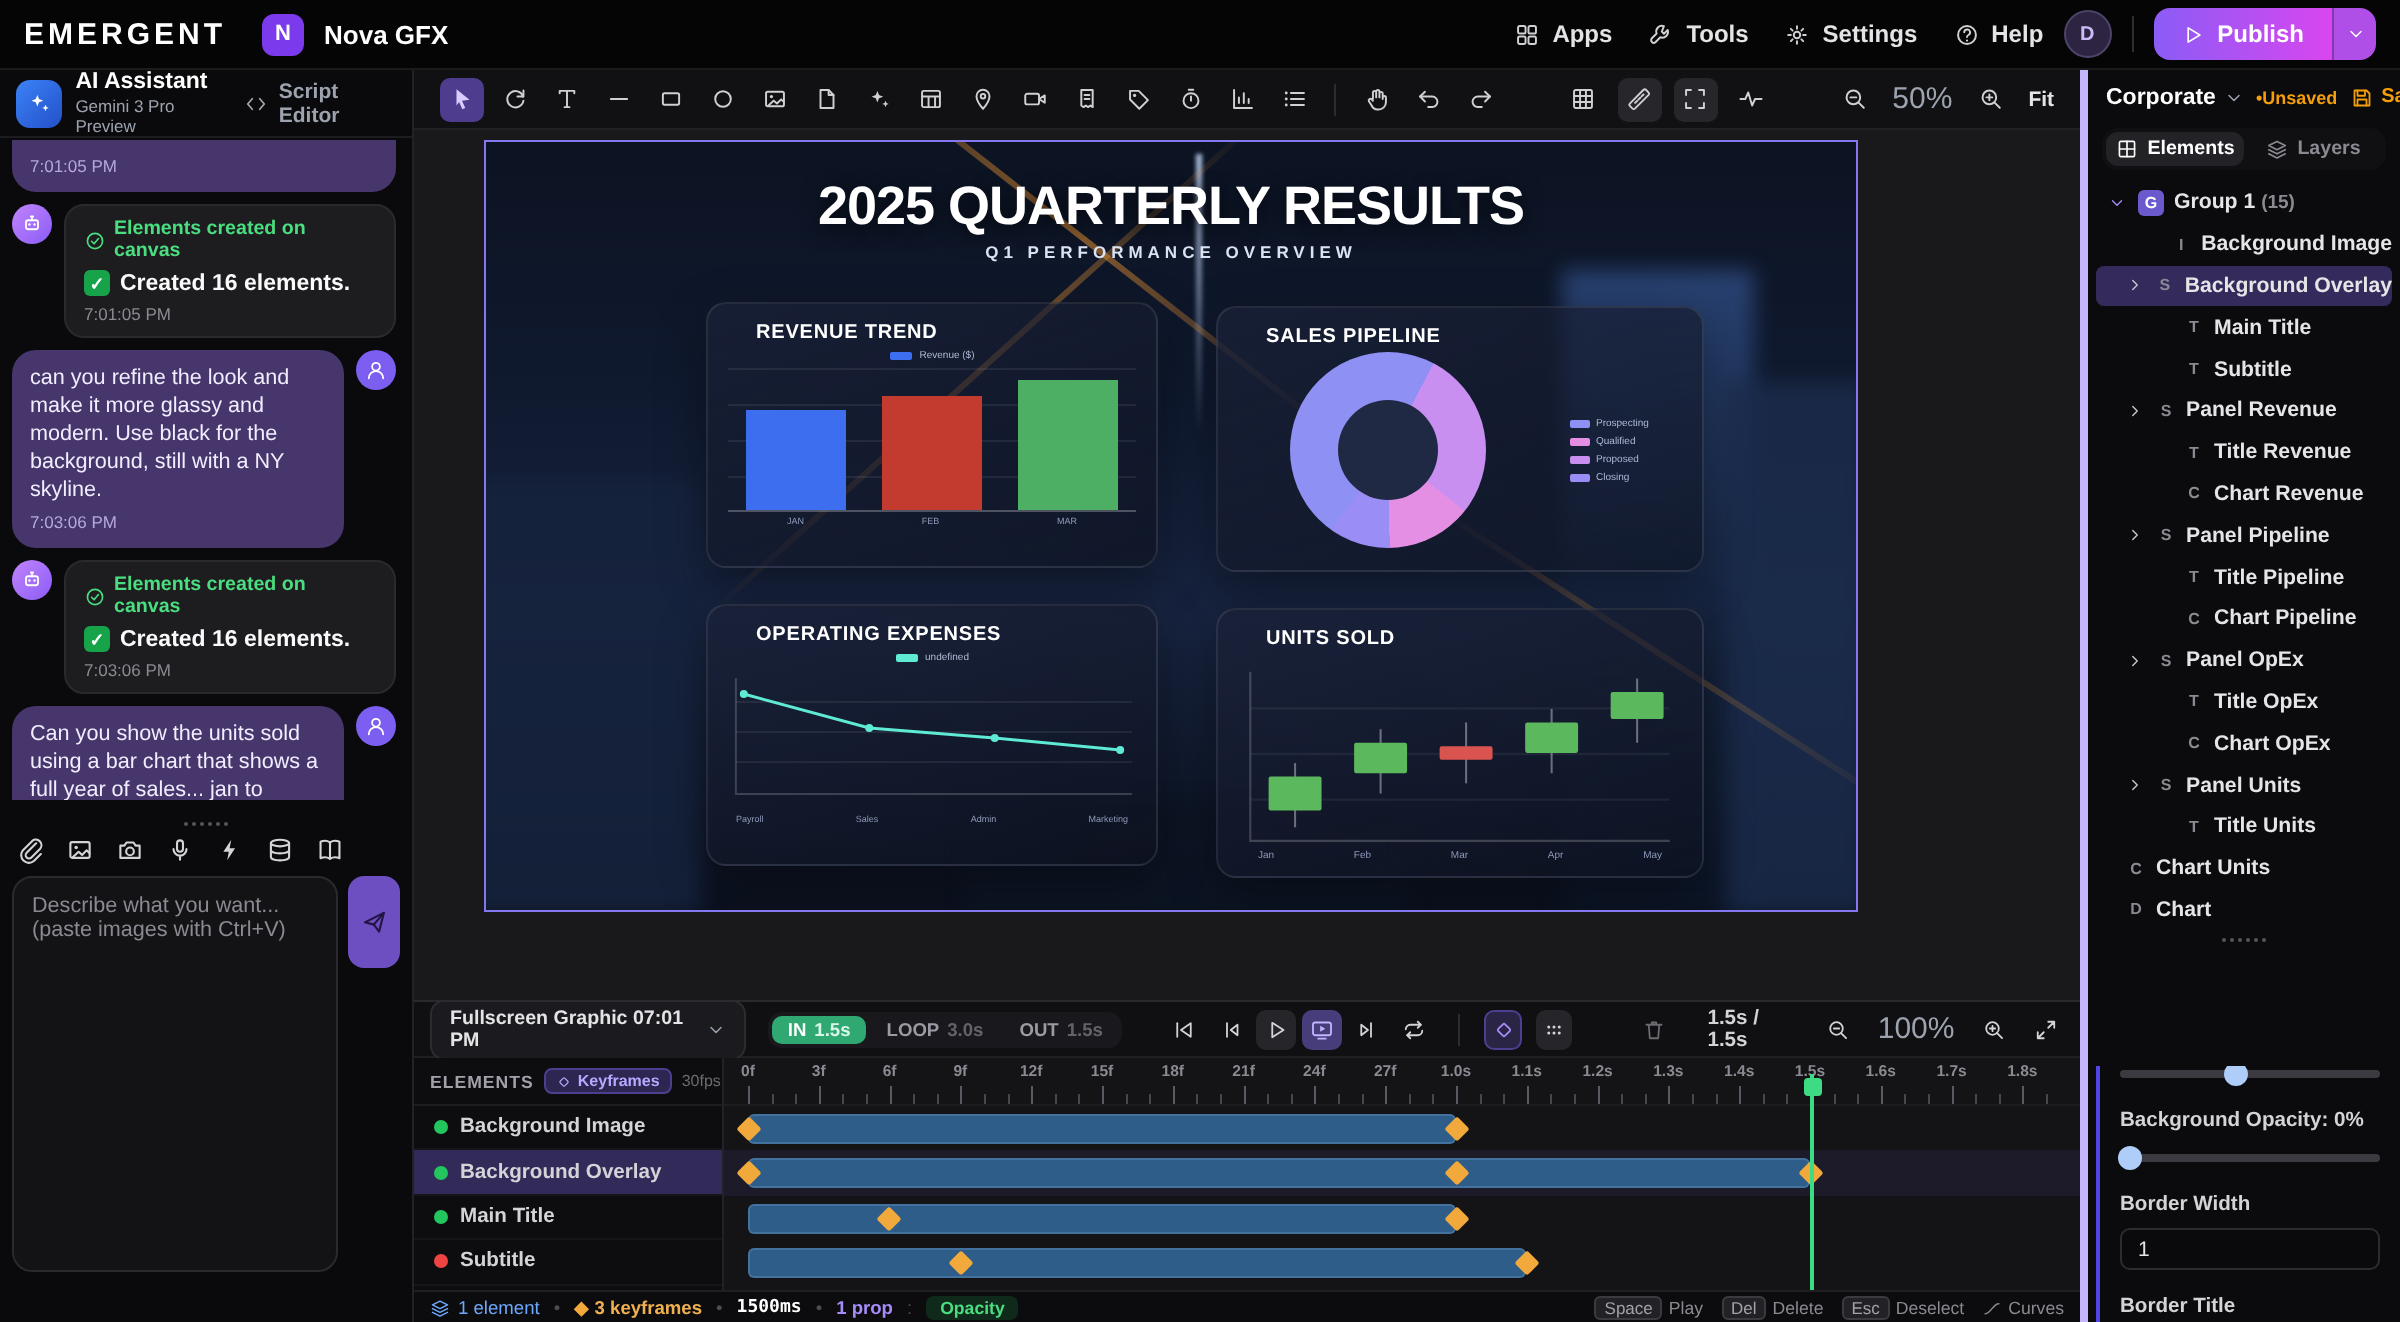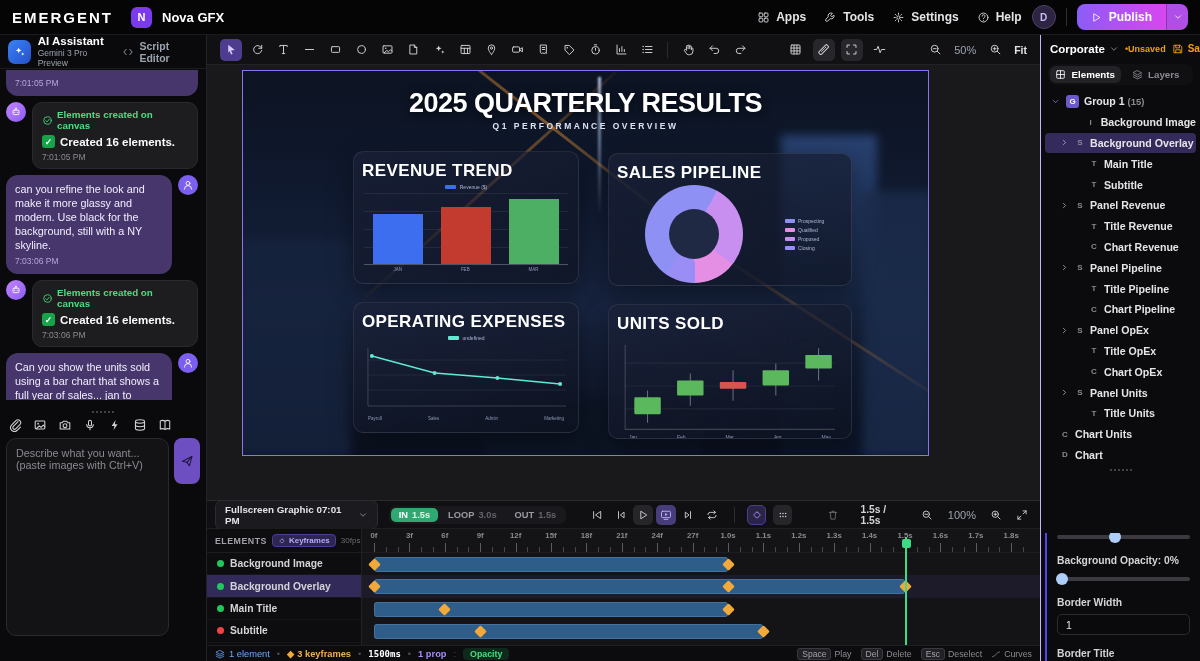--- a/index.html
+++ b/index.html
@@ -58,21 +58,21 @@
 #send .ic{width:14px;height:14px;stroke-width:1.5}
 
 #center{position:absolute;top:35px;left:207px;width:833px;bottom:0;background:#131315}
 #toolbar{height:30px;display:flex;align-items:center;padding:0 13px;gap:4px;background:#111113;border-bottom:1px solid #222226}
 .tbtn{width:22px;height:22px;border-radius:5px;display:flex;align-items:center;justify-content:center;color:#cfcfd4;cursor:pointer}
 .tbtn .ic{width:13px;height:13px}
 .tbtn.active{background:#4e3d8f;color:#d9ccff}
 .tbtn.boxed{background:#27272b}
 .tb-sep{width:1px;height:16px;background:#2c2c30;margin:0 5px}
 .tb-space{flex:1}
-.zoom-txt{font-size:11px;color:#9ca3af;margin:0 4px}
+.zoom-txt{font-size:15px;color:#9ca3af;margin:0 4px}
 .fit{font-size:10.5px;font-weight:700;color:#e4e4e7;margin-left:4px;cursor:pointer}
 
 #canvas{position:absolute;top:30px;left:0;right:0;height:435px;background:#19191c;overflow:hidden}
 #viewport{position:absolute;left:35px;top:5px;width:687px;height:386px;border:1px solid #8477f0;background:linear-gradient(180deg,#0c1322 0%,#101a30 35%,#182440 62%,#0a101d 100%);overflow:hidden}
 .bldg{position:absolute;filter:blur(5px)}
 #b1{left:538px;top:64px;width:96px;height:322px;background:linear-gradient(180deg,#2a4475 0%,#16243e 55%,#0c1526 100%);opacity:.95}
 #b2{left:-12px;top:170px;width:120px;height:216px;background:#16233d;opacity:.85}
 #b3{left:240px;top:330px;width:220px;height:56px;background:#0d1524;opacity:.9}
 #b4{left:620px;top:120px;width:70px;height:266px;background:#1b2c4c;opacity:.8}
 .beam{position:absolute;left:355px;top:6px;width:3px;height:140px;background:linear-gradient(180deg,rgba(200,220,255,.85),rgba(120,150,255,0));filter:blur(1px)}
@@ -80,21 +80,21 @@
 #s1{left:110px;top:40px;width:360px;transform:rotate(38deg)}
 #s2{left:70px;top:110px;width:360px;transform:rotate(-42deg)}
 #s3{left:430px;top:250px;width:300px;transform:rotate(33deg);opacity:.55}
 .vp-title{position:absolute;top:17px;left:0;right:0;text-align:center;font-size:27px;font-weight:800;letter-spacing:-.5px;color:#fff;text-shadow:0 2px 10px rgba(0,0,0,.7);z-index:2}
 .vp-sub{position:absolute;top:50px;left:0;right:0;text-align:center;font-size:8.5px;letter-spacing:2.5px;font-weight:600;color:#dbe2f2;z-index:2}
 .panel{position:absolute;background:linear-gradient(160deg,rgba(26,33,56,.78),rgba(13,17,30,.6));border:1px solid rgba(255,255,255,.09);border-radius:10px;box-shadow:0 8px 24px rgba(0,0,0,.35);z-index:2;overflow:hidden}
 .p0{left:110px;top:80px;width:226px;height:133px}
 .p1{left:365px;top:82px;width:244px;height:133px}
 .p2{left:110px;top:231px;width:226px;height:131px}
 .p3{left:365px;top:233px;width:244px;height:135px}
-.p-title{font-size:17px;font-weight:800;letter-spacing:.4px;color:#fff;margin:9px 8px 1px}
+.p-title{font-size:10px;font-weight:800;letter-spacing:.4px;color:#fff;margin:9px 24px 1px}
 .p-legend{display:flex;justify-content:center;gap:4px;align-items:center;height:9px}
 .p-legend .sw{width:11px;height:4px;border-radius:1px}
 .p-legend .lb{font-size:5px;color:#aeb8d4}
 .barplot{position:relative;height:72px;margin:2px 10px 0;display:flex;align-items:flex-end;justify-content:space-around;background:repeating-linear-gradient(180deg,rgba(255,255,255,.07) 0 1px,transparent 1px 18px);border-bottom:1px solid rgba(255,255,255,.2)}
 .bar{width:50px}
 .xrow{display:flex;justify-content:space-around;font-size:4.5px;color:#8d99b8;margin:2px 10px 0}
 .donutrow{display:flex;align-items:center;margin-top:2px}
 .donut{width:98px;height:98px;border-radius:50%;margin-left:36px;position:relative}
 .donut .hole{position:absolute;left:24px;top:24px;width:50px;height:50px;border-radius:50%;background:#202943}
 .vleg{margin-left:42px;display:flex;flex-direction:column;gap:3px}
@@ -152,21 +152,21 @@
 .st-el{color:#6ea8fe;font-weight:400;display:flex;align-items:center;gap:4px}
 .st-kf{color:#f0b050;font-weight:700;display:flex;align-items:center;gap:3px}
 .st-ms{color:#fff;font-weight:700;font-family:"DejaVu Sans Mono",monospace;font-size:9px}
 .st-pr{color:#a78bfa;font-weight:700}
 .st-sep{color:#4c4c52}
 .op-pill{background:rgba(34,197,94,.16);color:#4ade80;border-radius:4px;padding:1px 7px;font-size:8.8px;font-weight:700}
 #hints{margin-left:auto;display:flex;align-items:center;gap:9px;color:#8a8a92}
 .kcap{background:#222226;border:1px solid #3a3a40;border-radius:3px;padding:0 4px;font-size:8.5px;color:#a1a1aa}
 .hint{display:flex;align-items:center;gap:3px;font-size:8.8px}
 
-#right{position:absolute;top:35px;right:0;width:160px;bottom:0;background:#0b0b0d;border-left:1px solid #c4b5fd}
+#right{position:absolute;top:35px;right:0;width:160px;bottom:0;background:#0b0b0d;border-left:4px solid #c4b5fd}
 #preset-row{height:27px;display:flex;align-items:center;gap:6px;padding:0 9px}
 .preset{display:flex;align-items:center;gap:4px;font-size:11.5px;font-weight:700;color:#fff;cursor:pointer}
 .preset .ic{width:10px;height:10px;color:#9ca3af}
 .unsaved{font-size:9px;color:#f59e0b;font-weight:600;margin-left:auto}
 .savebtn{display:flex;align-items:center;gap:4px;color:#f59e0b;font-size:10px;font-weight:700;cursor:pointer}
 .savebtn .ic{width:12px;height:12px}
 #rtabs{margin:2px 7px 4px;background:#101013;border-radius:8px;display:flex;padding:2px}
 .rtab{flex:1;display:flex;align-items:center;justify-content:center;gap:5px;font-size:9.8px;font-weight:600;color:#8a8a92;padding:3px 0;border-radius:6px;cursor:pointer}
 .rtab .ic{width:11px;height:11px}
 .rtab.active{background:#232327;color:#fff}

